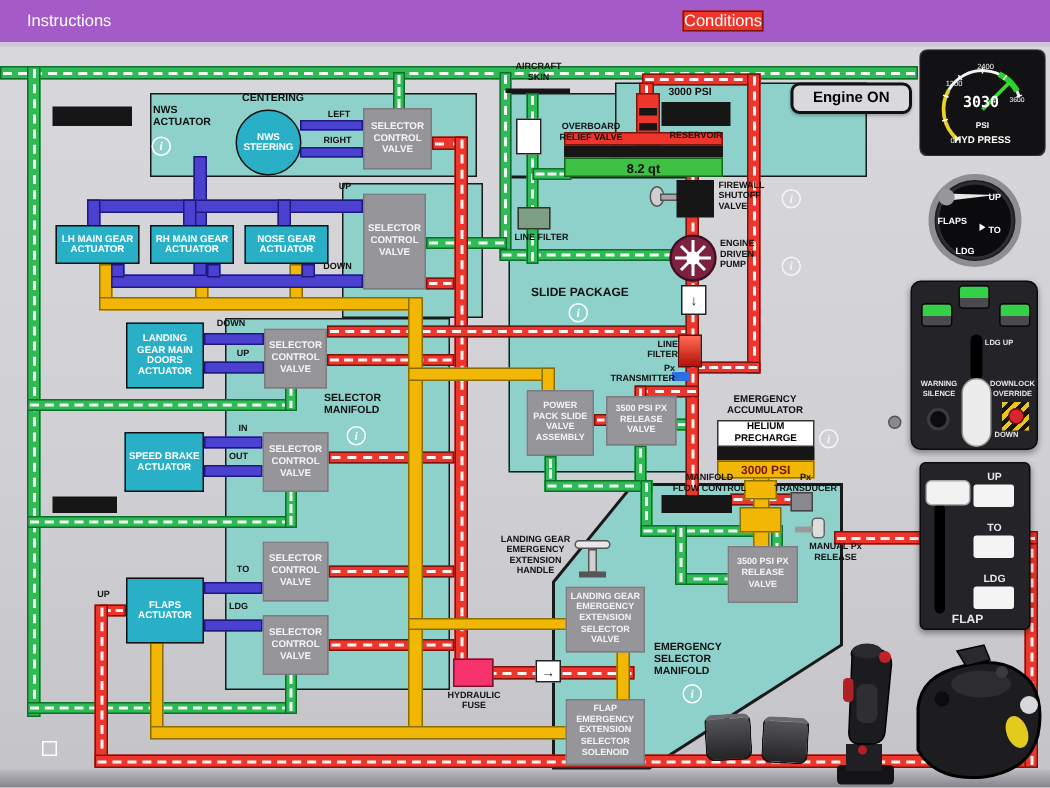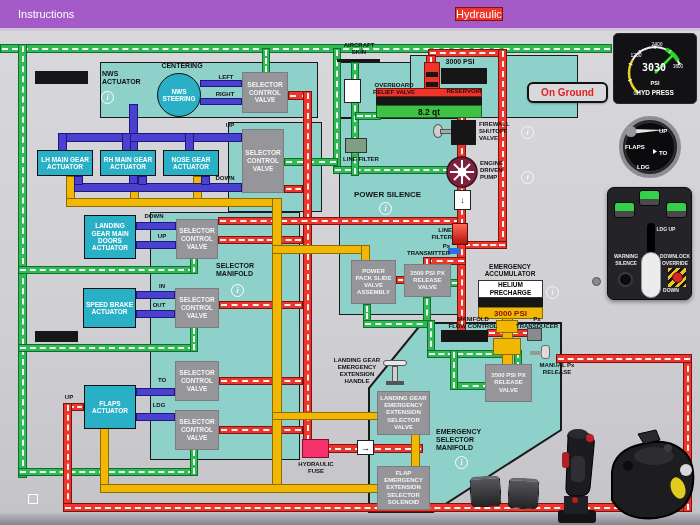--- a/index.html
+++ b/index.html
@@ -39,21 +39,21 @@
   .light{background:linear-gradient(180deg,#35d04a 0 55%,#4a4a4e 55%);border-radius:3px;border:1px solid #0a0a0a;z-index:6;}
   .pedal{background:linear-gradient(180deg,#56565a,#232326);border:1px solid #111;border-radius:6px;border-top:3px solid #6a6a6e;z-index:5;}
 </style>
 </head>
 <body>
 
 <div class="stage">
 
   <div class="A hdr">
     <div class="l">Instructions</div>
-    <div class="r">Hydraulic</div>
+    <div class="r">Conditions</div>
   </div>
   <div class="A hstrip"></div>
 
   <div class="A tb" style="left:100px;top:62px;width:218px;height:56px;"></div>
   <div class="A tb" style="left:228px;top:122px;width:94px;height:90px;"></div>
   <div class="A tb" style="left:150px;top:212px;width:150px;height:248px;"></div>
   <div class="A tb" style="left:339px;top:62px;width:74px;height:56px;"></div>
   <div class="A tb" style="left:410px;top:55px;width:168px;height:63px;"></div>
   <div class="A tb" style="left:339px;top:118px;width:124px;height:197px;"></div>
   <svg class="A" style="left:366px;top:322px;z-index:1;" width="196" height="192">
@@ -242,21 +242,21 @@
   </svg>
   <div class="A lb s6 left" style="left:480px;top:160px;width:42px;">ENGINE
 DRIVEN
 PUMP</div>
   <div class="A ii" style="left:521px;top:171px;border-color:#f6f6f6;color:#f6f6f6;">
       <span>i</span>
     </div>
   <div class="A wbox" style="left:454px;top:190px;width:17px;height:20px;">
       <span>↓</span>
     </div>
-  <div class="A lb left" style="left:354px;top:190px;width:110px;font-size:8px;">POWER SILENCE</div>
+  <div class="A lb left" style="left:354px;top:190px;width:110px;font-size:8px;">SLIDE PACKAGE</div>
   <div class="A ii" style="left:379px;top:202px;">
       <span>i</span>
     </div>
   <div class="A" style="left:452px;top:223px;width:16px;height:22px;background:linear-gradient(180deg,#ff6a55,#b31208);border:1.5px solid #5e0a05;z-index:4;"></div>
   <div class="A lb s6 right" style="left:424px;top:227px;width:28px;">LINE
 FILTER</div>
   <div class="A lb s6 right" style="left:394px;top:243px;width:56px;">Px
 TRANSMITTER</div>
   <div class="A gb" style="left:351px;top:260px;width:45px;height:44px;font-size:6px;">POWER
 PACK SLIDE
@@ -315,22 +315,22 @@
 SOLENOID</div>
   <div class="A" style="left:302px;top:439px;width:27px;height:19px;background:#f6326d;border:1px solid #7e0f2e;z-index:4;"></div>
   <div class="A lb s6" style="left:292px;top:461px;width:48px;">HYDRAULIC
 FUSE</div>
   <div class="A wbox" style="left:357px;top:440px;width:17px;height:15px;">
       <span>→</span>
     </div>
   <div class="A pedal" style="left:470px;top:476px;width:31px;height:31px;transform:rotate(-3deg);"></div>
   <div class="A pedal" style="left:508px;top:478px;width:31px;height:31px;transform:rotate(3deg);"></div>
 
-  <div class="A btn" style="left:527px;top:82px;width:81px;height:21px;color:#e02020;">
-      <span>On Ground</span>
+  <div class="A btn" style="left:527px;top:55px;width:81px;height:21px;">
+      <span>Engine ON</span>
     </div>
 
   <svg class="A" style="left:613px;top:33px;z-index:5;" width="84" height="71">
     <rect x="0" y="0" width="84" height="71" rx="6" fill="#121214" stroke="#3a3a3c"></rect>
     <path d="M25.3,59.9 A26,26 0 0 1 19.5,27" fill="none" stroke="#e8d22a" stroke-width="2.5"></path>
     <path d="M19.5,27 A26,26 0 0 1 66.4,31.1" fill="none" stroke="#f2f2f2" stroke-width="2"></path>
     <path d="M53,16.4 A26,26 0 0 1 65,27.8" fill="none" stroke="#2ad32a" stroke-width="4"></path>
     <g stroke="#fff" stroke-width="1">
       <line x1="26.6" y1="58.4" x2="24" y2="61.4"></line>
         <line x1="18.9" y1="46.6" x2="15.1" y2="47.7"></line>
@@ -374,20 +374,31 @@
     <div class="A" style="left:10px;top:84px;width:15px;height:15px;border-radius:50%;background:#0c0c0e;border:2px solid #3c3c40;"></div>
     <div class="A plbl" style="left:50px;top:65px;width:34px;">DOWNLOCK
 OVERRIDE</div>
     <div class="A" style="left:60px;top:80px;width:18px;height:19px;background:repeating-linear-gradient(135deg,#e8c520 0 3px,#151515 3px 6px);display:flex;align-items:center;justify-content:center;">
       <div style="width:9px;height:9px;border-radius:50%;background:#d8272c;border:1px solid #5e0a0a;"></div>
     </div>
     <div class="A plbl" style="left:52px;top:99px;width:22px;">DOWN</div>
   </div>
   <div class="A" style="left:592px;top:277px;width:9px;height:9px;border-radius:50%;background:#8a8a8e;border:1px solid #55555a;z-index:5;"></div>
 
+  <div class="A panel" style="left:613px;top:308px;width:74px;height:112px;border-radius:4px;">
+    <div class="A plbl" style="left:36px;top:5px;width:26px;font-size:7px;">UP</div>
+    <div class="A wrect" style="left:35px;top:14px;width:27px;height:15px;"></div>
+    <div class="A plbl" style="left:36px;top:39px;width:26px;font-size:7px;">TO</div>
+    <div class="A wrect" style="left:35px;top:48px;width:27px;height:15px;"></div>
+    <div class="A plbl" style="left:36px;top:73px;width:26px;font-size:7px;">LDG</div>
+    <div class="A wrect" style="left:35px;top:82px;width:27px;height:15px;"></div>
+    <div class="A" style="left:9px;top:27px;width:7px;height:73px;background:#000;border-radius:4px;"></div>
+    <div class="A" style="left:3px;top:11px;width:30px;height:17px;background:#f2f2f2;border:1px solid #aaa;border-radius:4px;z-index:7;"></div>
+    <div class="A plbl" style="left:16px;top:99px;width:30px;font-size:8px;">FLAP</div>
+  </div>
 
   <svg class="A" style="left:538px;top:426px;z-index:5;" width="70" height="99">
     <rect x="20" y="84" width="38" height="13" rx="3" fill="#141416"></rect>
     <rect x="26" y="70" width="24" height="18" fill="#202024"></rect>
     <path d="M30,12 Q28,6 36,5 L48,7 Q58,9 56,20 L52,62 Q51,70 42,70 L34,70 Q27,69 28,60 Z" fill="#1c1c20" stroke="#000"></path>
     <ellipse cx="40" cy="8" rx="10" ry="5" fill="#2a2a2e"></ellipse>
     <circle cx="52" cy="12" r="4" fill="#c02228"></circle>
     <rect x="24" y="26" width="7" height="16" rx="3" fill="#b02025"></rect>
     <rect x="33" y="30" width="14" height="26" rx="5" fill="#2e2e33"></rect>
     <circle cx="37" cy="74" r="3" fill="#b02025"></circle>

